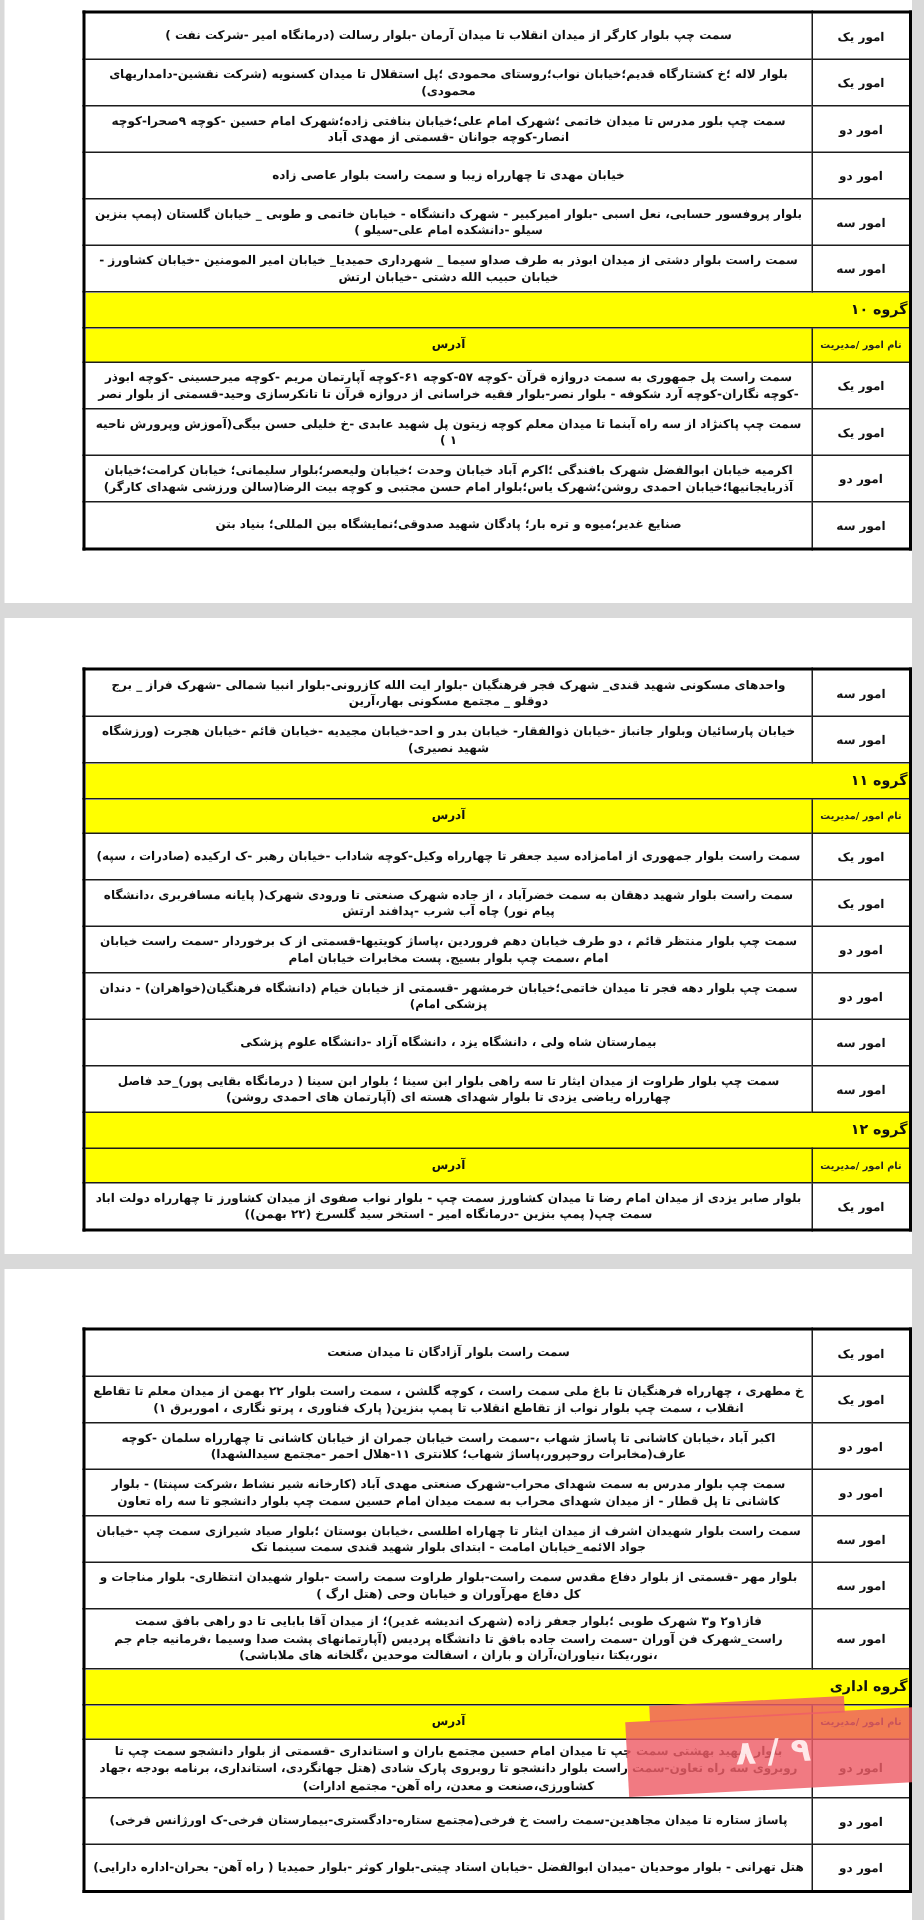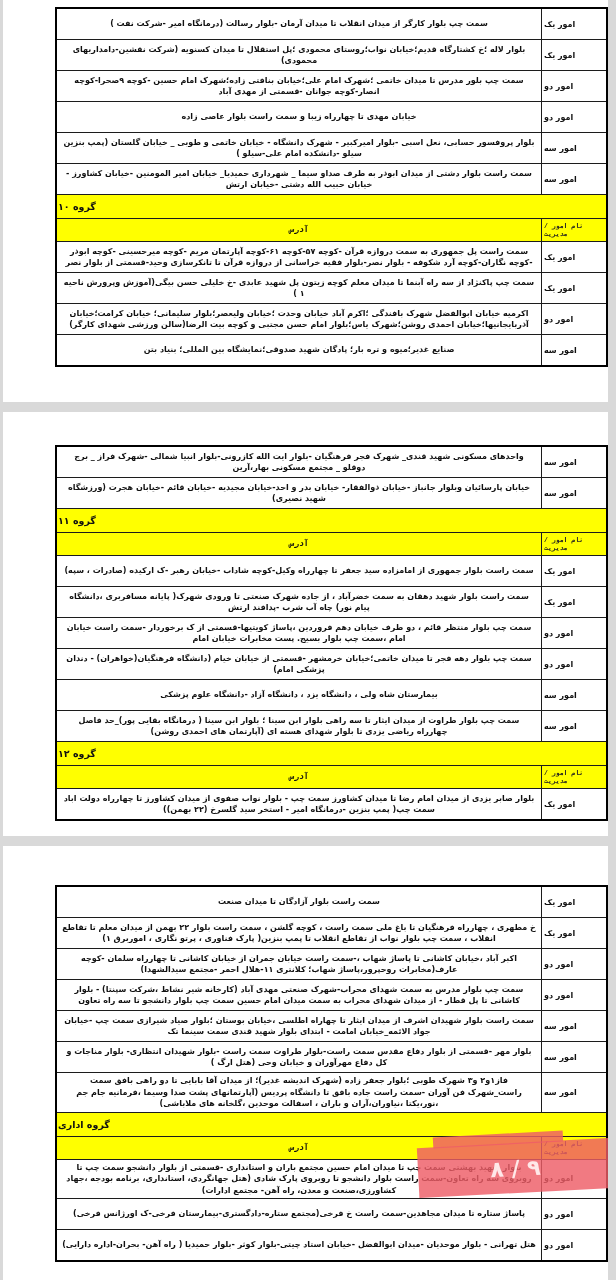--- a/index.html
+++ b/index.html
@@ -24,30 +24,30 @@
     table-layout:fixed;
     border:2px solid #000;
   }
   table.assign td{
     border:1px solid #1c1c1c;
     font-weight:bold;color:#111;
     vertical-align:middle;
     overflow:hidden;
   }
   td.name-cell{
-    width:60px;font-size:8px;text-align:left;padding:2px 2px;height:26px;
+    width:60px;font-size:8px;text-align:center;padding:2px 2px;height:26px;
   }
   td.addr-cell{
     font-size:8px;line-height:11.5px;text-align:center;padding:2px 5px;height:26px;margin-left:36px;
   }
   tr.group-row td{
-    background:#ffff00;text-align:left;
+    background:#ffff00;text-align:right;
     font-size:9.5px;height:21px;padding:1px;
   }
-  tr.col-head-row td{background:#ffff00;height:18px;font-family:Liberation Mono, monospace;}
+  tr.col-head-row td{background:#ffff00;height:18px;}
   tr.col-head-row td.name-cell{font-size:6.5px;color:#222;}
   tr.col-head-row td.addr-cell{font-size:8px;}
   .stamp{
     position:absolute;top:297px;left:415px;width:195px;height:50px;
     background:rgba(238,93,102,0.82);
     transform:rotate(-3deg);
     display:flex;align-items:center;justify-content:center;
     color:rgba(255,238,238,0.95);
     font-size:22px;font-weight:bold;letter-spacing:4px;
     pointer-events:none;

